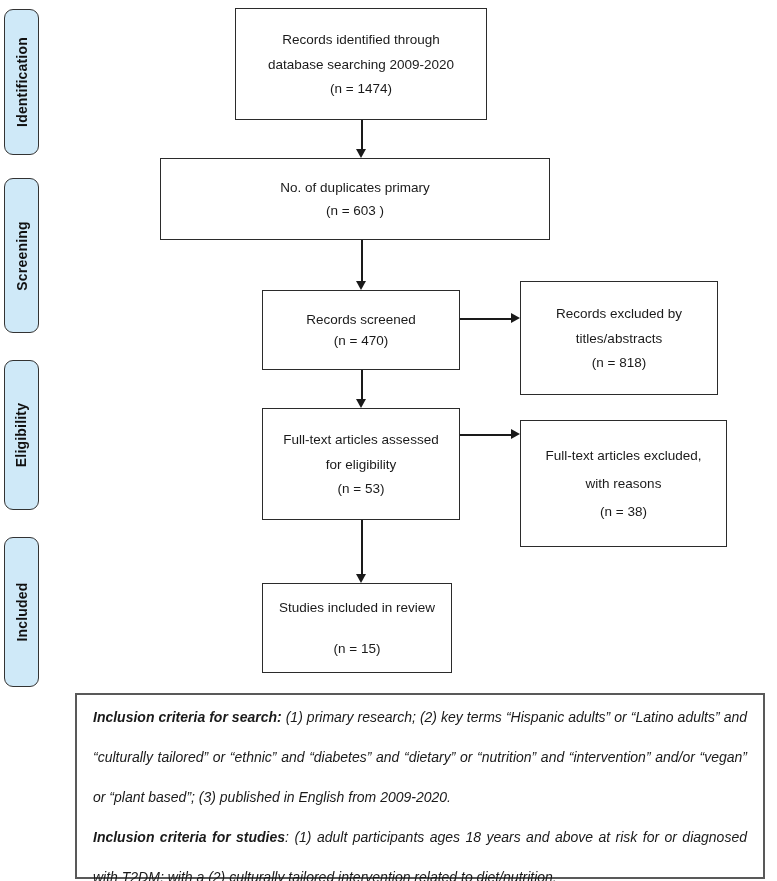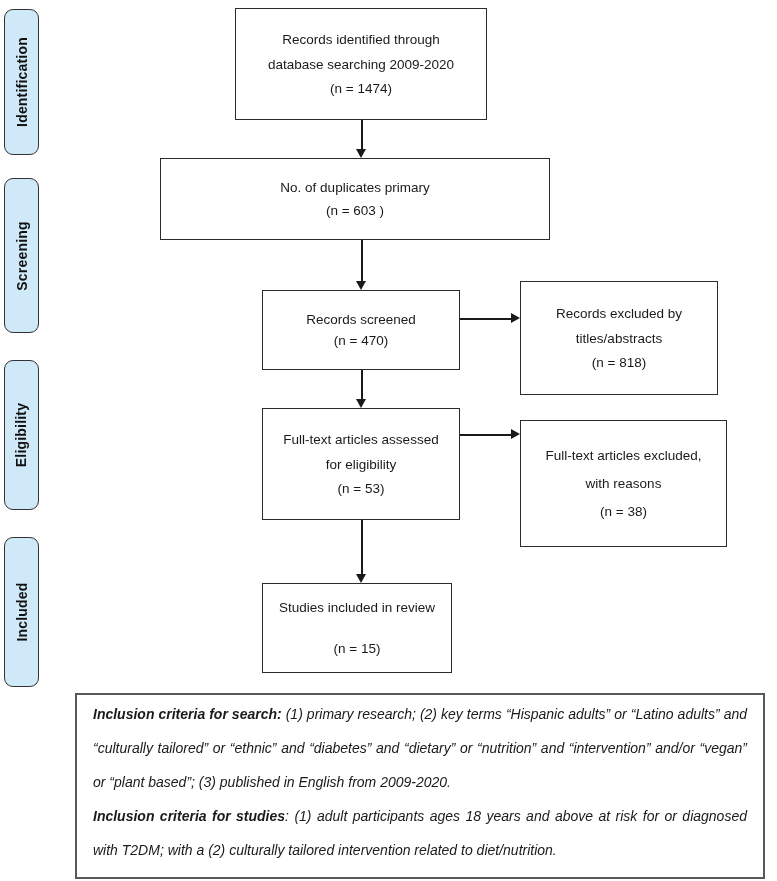--- a/index.html
+++ b/index.html
@@ -77,21 +77,21 @@
     left: 75px;
     top: 693px;
     width: 690px;
     height: 186px;
     box-sizing: border-box;
     border: 2px solid #595959;
     background: #ffffff;
     padding: 2px 16px;
     font-style: italic;
     font-size: 14px;
-    line-height: 34px;
+    line-height: 40px;
     text-align: justify;
   }
   .criteria p { margin: 0; }
   .criteria .lead { font-weight: bold; }
 </style>
 </head>
 <body>
 
 <div id="canvas">
 

